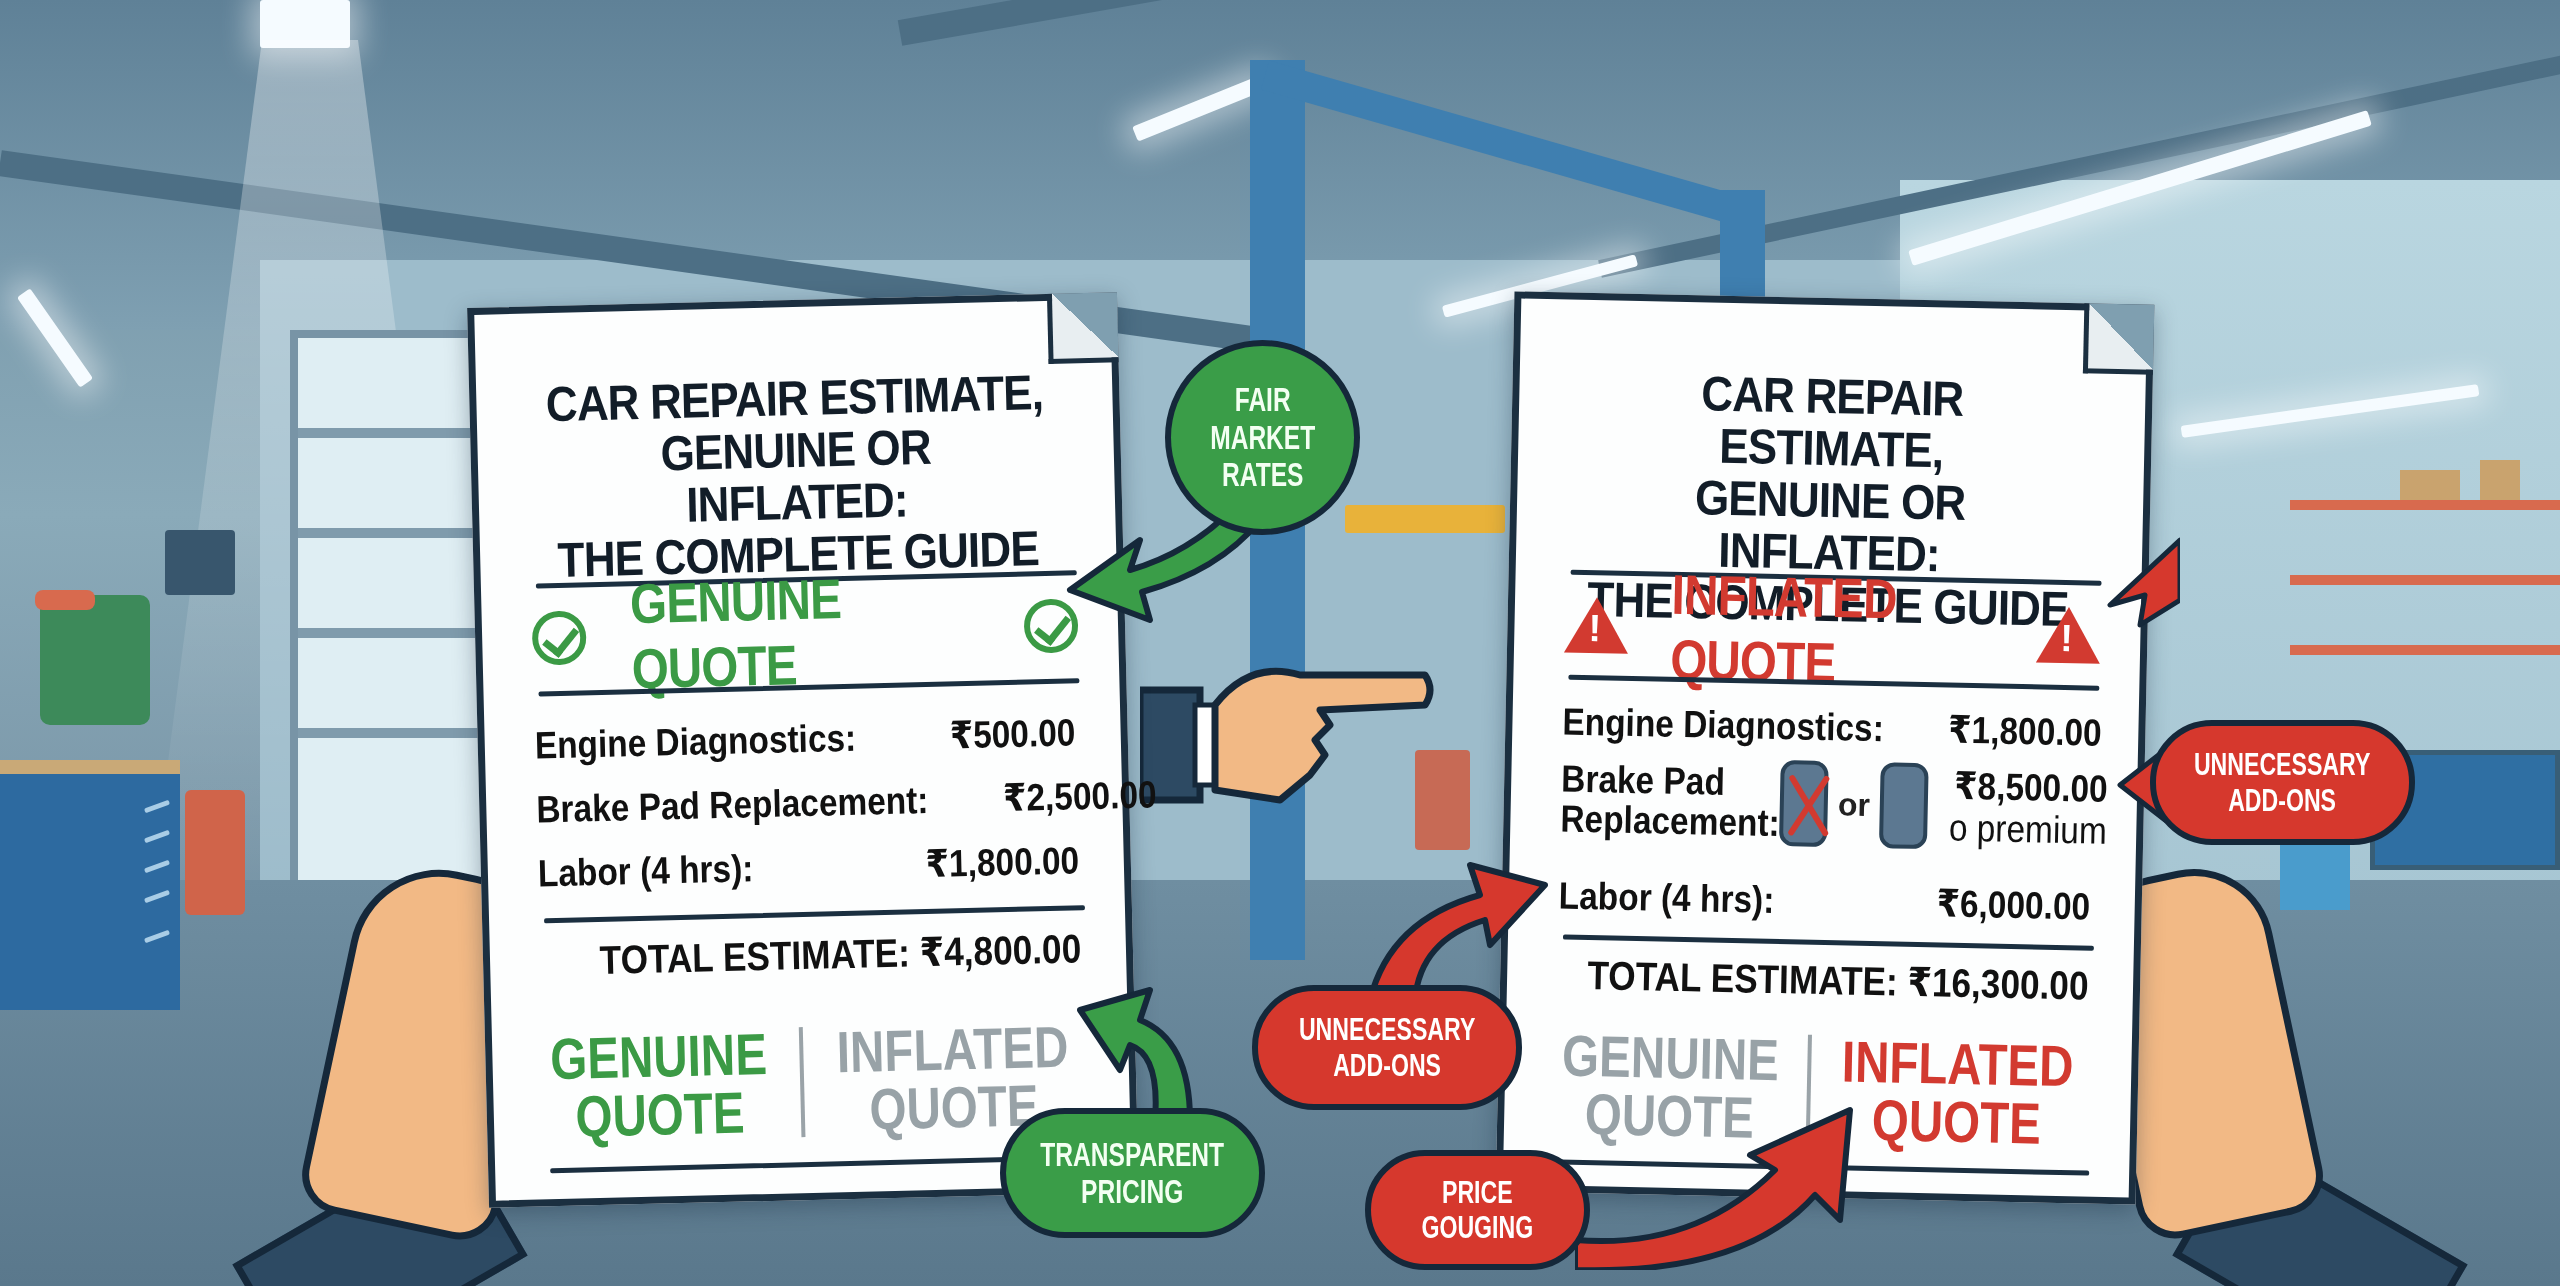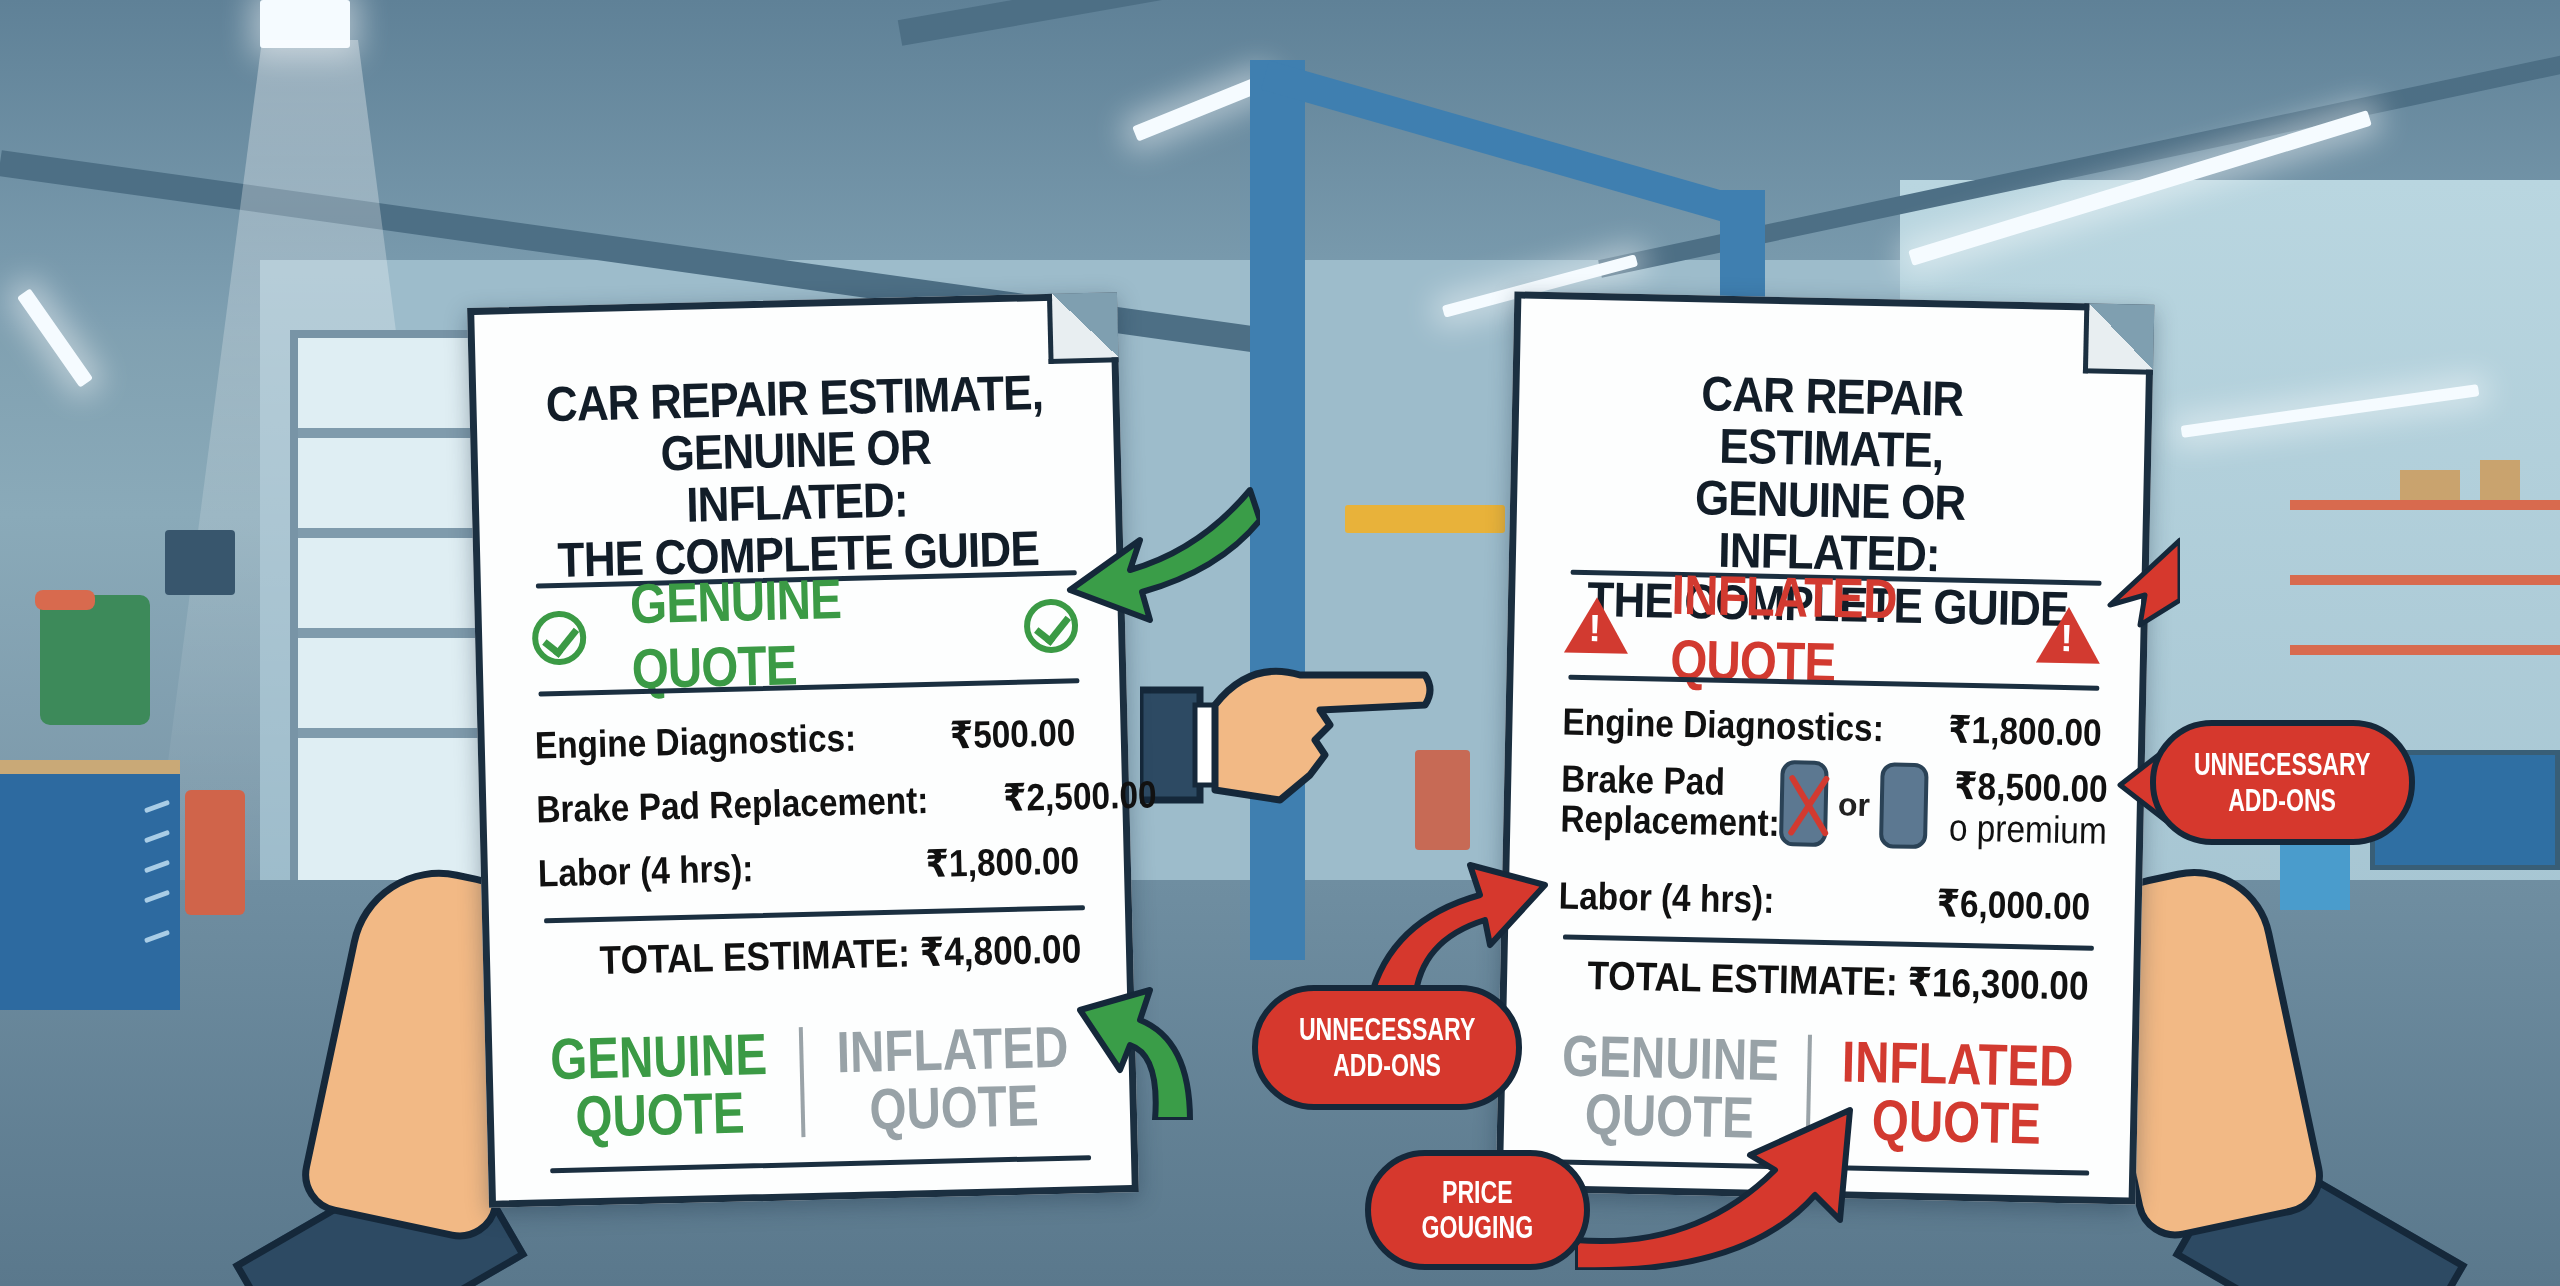--- a/index.html
+++ b/index.html
@@ -283,20 +283,33 @@
   <svg class="arrow" style="left:2115px;top:745px;width:50px;height:80px;" viewBox="0 0 50 80">
     <path d="M50 5 L5 40 L50 75 Z" fill="#d6382d" stroke="#15283a" stroke-width="5" stroke-linejoin="round"></path>
   </svg>
   <svg class="arrow" style="left:1310px;top:850px;width:240px;height:150px;" viewBox="0 0 240 150">
     <path d="M60 150 Q80 70 170 45 L160 15 L235 35 L180 95 L175 70 Q110 90 105 150 Z" fill="#d6382d" stroke="#15283a" stroke-width="6" stroke-linejoin="round"></path>
   </svg>
   <svg class="arrow" style="left:1575px;top:1100px;width:300px;height:170px;" viewBox="0 0 300 170">
     <path d="M0 140 Q120 150 200 70 L175 55 L275 10 L265 120 L240 95 Q170 175 0 170 Z" fill="#d6382d" stroke="#15283a" stroke-width="6" stroke-linejoin="round"></path>
   </svg>
 
+  <div class="callout green c-fair">
+    <span>
+      <span style="display:block">FAIR</span>
+      <span style="display:block">MARKET</span>
+      <span style="display:block">RATES</span>
+    </span>
+  </div>
+  <div class="callout green c-transparent">
+    <span>
+      <span style="display:block">TRANSPARENT</span>
+      <span style="display:block">PRICING</span>
+    </span>
+  </div>
   <div class="callout red c-unnec-r">
     <span>
       <span style="display:block">UNNECESSARY</span>
       <span style="display:block">ADD-ONS</span>
     </span>
   </div>
   <div class="callout red c-unnec-l">
     <span>
       <span style="display:block">UNNECESSARY</span>
       <span style="display:block">ADD-ONS</span>

